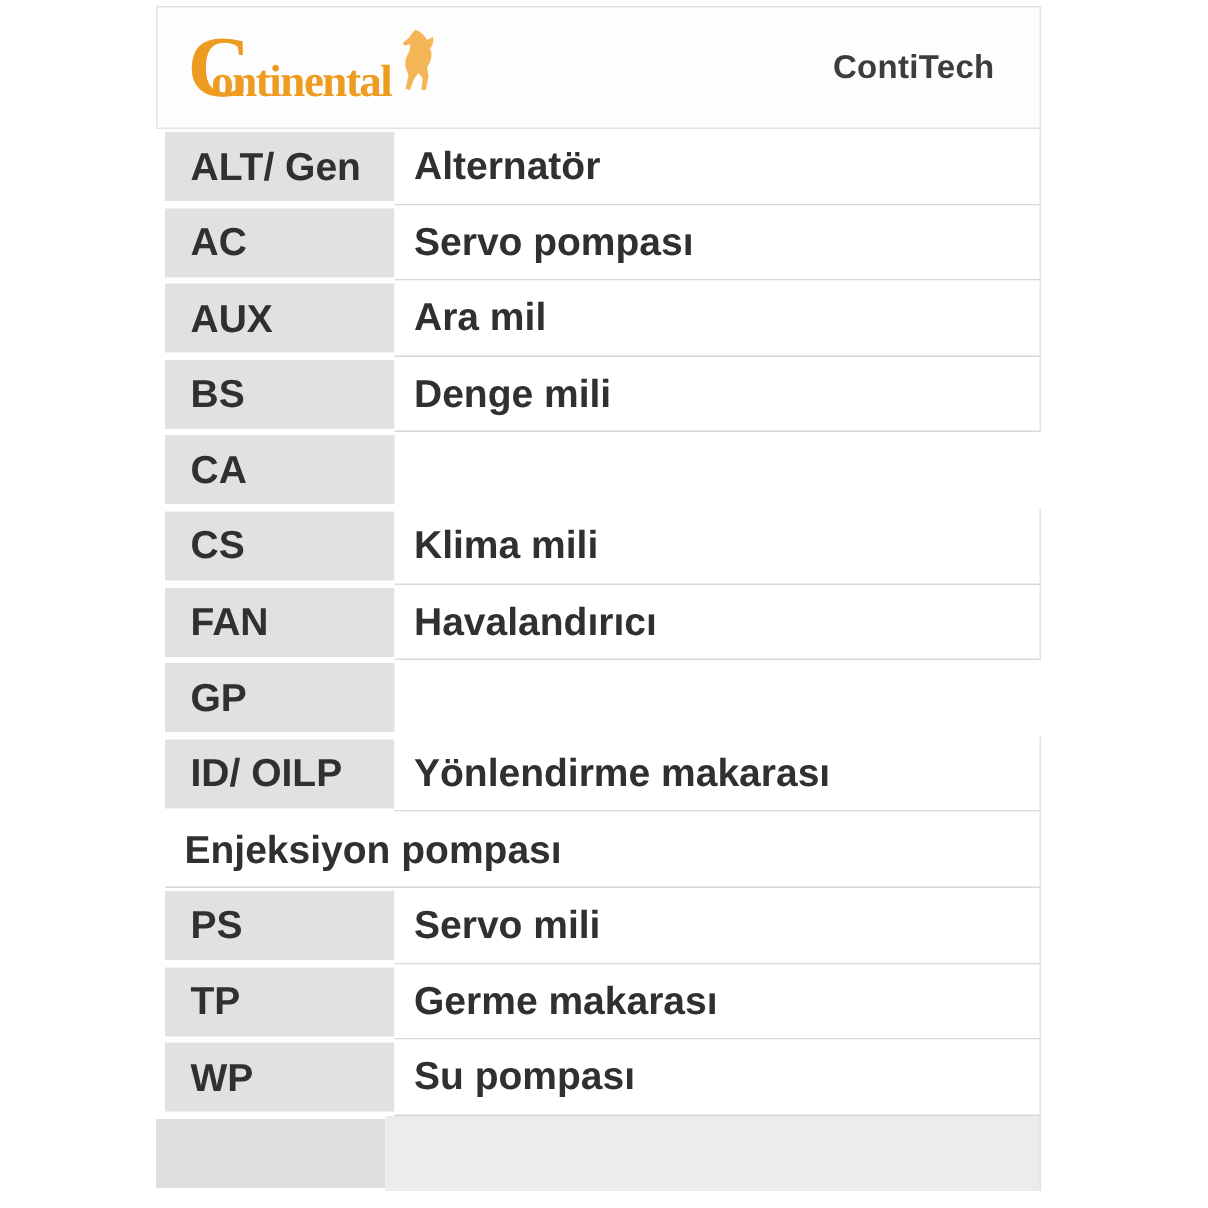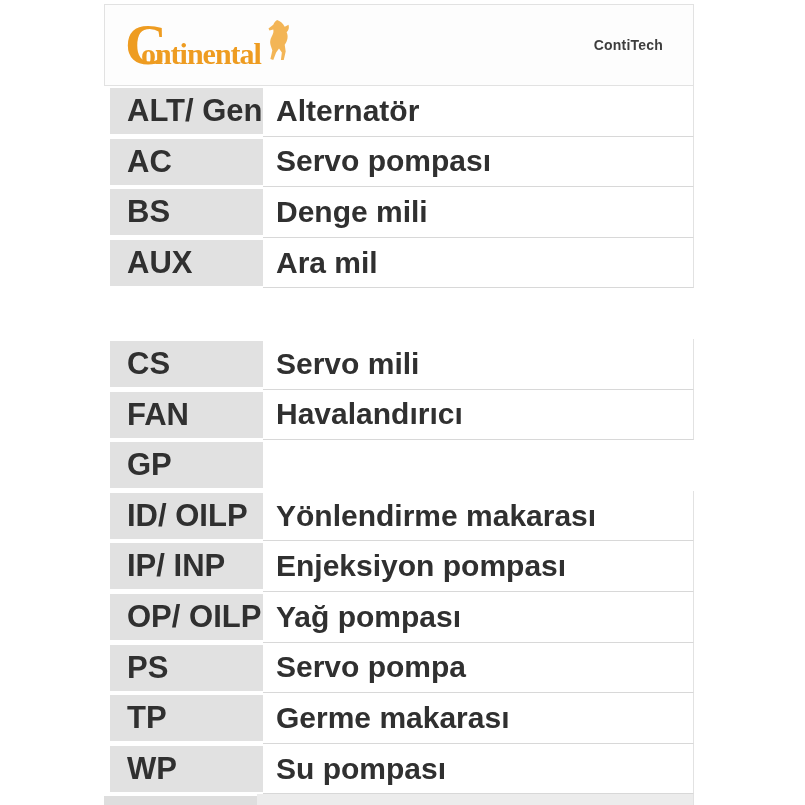--- a/index.html
+++ b/index.html
@@ -42,53 +42,53 @@
   .logo-rest{ font-size: 30px; line-height: 1; margin-left: -26px; letter-spacing: -1px; }
   .horse-icon {
     width: 30px; height: 42px;
     margin-left: 3px;
     align-self: center;
     margin-top: -10px;
   }
   .contitech {
     margin-left: auto;
     margin-right: 30px;
-    font-size: 14px;
+    font-size: 22px;
     font-weight: bold;
     color: #3d3d3d;
     letter-spacing: 0.2px;
   }
   
   .table {
     margin-left: 6px;
     width: 584px;
   }
   .row { display: flex; height: 50.6px; }
   .code-cell {
     width: 153px;
     background: var(--code-cell-bg);
     margin: 2px 0 2.6px 0;
     display: flex;
     align-items: center;
     padding-left: 17px;
     font-weight: bold;
-    font-size: 31px;
+    font-size: 26px;
     color: var(--text);
     white-space: nowrap;
   }
   .desc-cell {
     flex: 1;
     background: #ffffff;
     border-bottom: 1px solid var(--row-line);
     border-right: 1px solid var(--border);
     display: flex;
     align-items: center;
     padding-left: 13px;
     font-weight: bold;
-    font-size: 30px;
+    font-size: 26px;
     color: var(--text);
     white-space: nowrap;
   }
   
   .row.partial .desc-cell { background: #ececec; border-bottom: none; }
   .row.partial .code-cell { background: #dedede; }
 </style>
 </head>
 <body>
 
@@ -113,55 +113,51 @@
 
   <div class="row">
         <div class="code-cell">ALT/ Gen</div>
         <div class="desc-cell">Alternatör</div>
       </div>
       <div class="row">
         <div class="code-cell">AC</div>
         <div class="desc-cell">Servo pompası</div>
       </div>
       <div class="row">
+        <div class="code-cell">AUX</div>
+        <div class="desc-cell">Ara mil</div>
+      </div>
+      <div class="row">
         <div class="code-cell">BS</div>
         <div class="desc-cell">Denge mili</div>
       </div>
       <div class="row">
-        <div class="code-cell">AUX</div>
-        <div class="desc-cell">Ara mil</div>
-      </div>
-      <div class="row">
+        <div class="code-cell">CA</div>
       </div>
       <div class="row">
         <div class="code-cell">CS</div>
-        <div class="desc-cell">Servo mili</div>
+        <div class="desc-cell">Klima mili</div>
       </div>
       <div class="row">
         <div class="code-cell">FAN</div>
         <div class="desc-cell">Havalandırıcı</div>
       </div>
       <div class="row">
         <div class="code-cell">GP</div>
       </div>
       <div class="row">
         <div class="code-cell">ID/ OILP</div>
         <div class="desc-cell">Yönlendirme makarası</div>
       </div>
       <div class="row">
-        <div class="code-cell">IP/ INP</div>
         <div class="desc-cell">Enjeksiyon pompası</div>
       </div>
       <div class="row">
-        <div class="code-cell">OP/ OILP</div>
-        <div class="desc-cell">Yağ pompası</div>
-      </div>
-      <div class="row">
         <div class="code-cell">PS</div>
-        <div class="desc-cell">Servo pompa</div>
+        <div class="desc-cell">Servo mili</div>
       </div>
       <div class="row">
         <div class="code-cell">TP</div>
         <div class="desc-cell">Germe makarası</div>
       </div>
       <div class="row">
         <div class="code-cell">WP</div>
         <div class="desc-cell">Su pompası</div>
       </div>
     </div>

